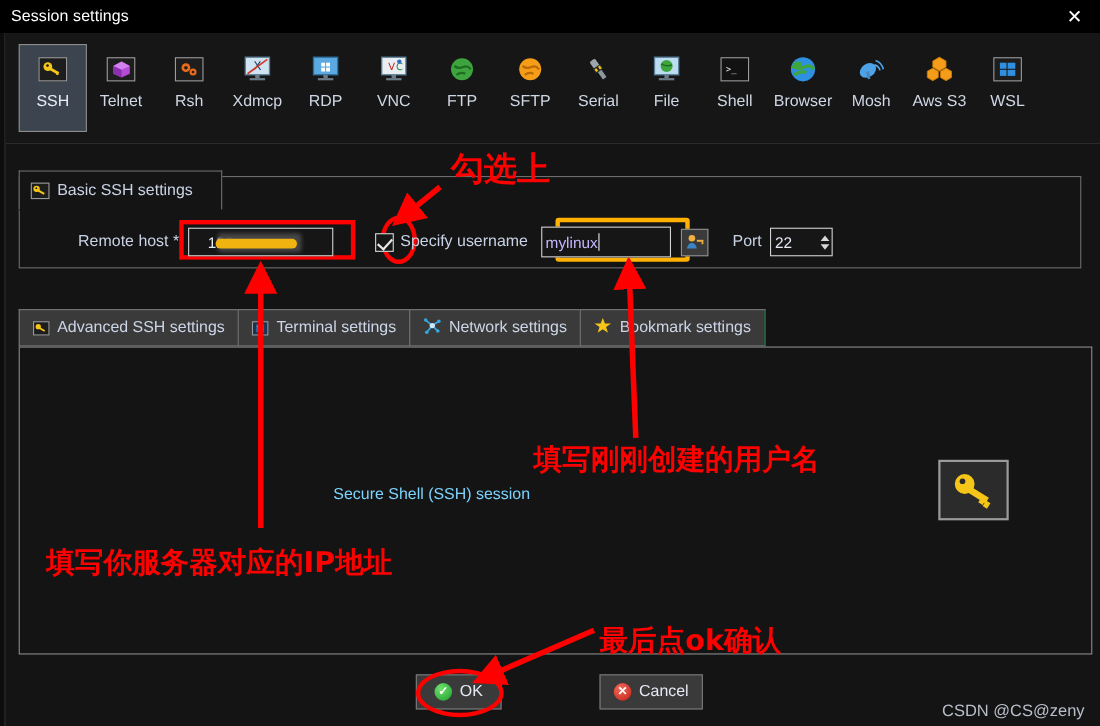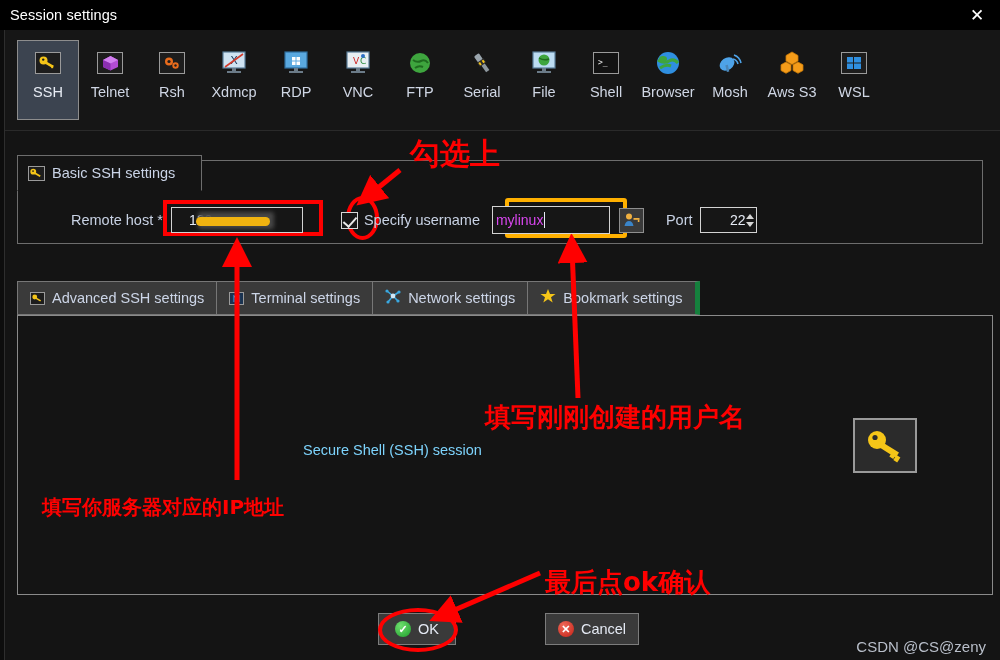--- a/index.html
+++ b/index.html
@@ -142,57 +142,57 @@
   .lbl-user { color: #c8d2e4; font-size: 14.5px; margin-left: 6px; }
 
   .user-field {
     margin-left: 12px;
     width: 118px; height: 28px;
     border: 1px solid #d3d3d3;
     background: #161616;
     display: flex; align-items: center; padding-left: 3px;
     position: relative;
   }
-  .user-field .uv { color: #d946ef; font-size: 14px; }
+  .user-field .uv { color: #c4b5fd; font-size: 14px; }
   .caret {
     width: 1px; height: 16px; background: #e6ebf5; margin-left: 1px;
   }
   .user-btn {
     margin-left: 9px;
     width: 25px; height: 25px;
     border: 1px solid #8e8e8e;
     background: #3a3a3a;
     display: flex; align-items: center; justify-content: center;
     cursor: pointer;
   }
   .lbl-port { color: #c8d2e4; font-size: 14.5px; margin-left: 22px; margin-right: 7px; }
   .port-field {
     width: 57px; height: 26px; border: 1px solid #d3d3d3; background: #161616;
-    display: flex; align-items: center; justify-content: flex-end;
+    display: flex; align-items: center; justify-content: space-between;
     padding: 0 2px 0 4px;
   }
   .port-field .pv { color: #e6ebf5; font-size: 14px; }
   .spin { display: flex; flex-direction: column; align-items: center; justify-content: center; cursor: pointer; }
   .spin i { display: block; width: 0; height: 0; border-left: 4px solid transparent; border-right: 4px solid transparent; }
   .spin .up { border-bottom: 5px solid #d6d6d6; margin-bottom: 3px; }
   .spin .dn { border-top: 5px solid #d6d6d6; }
 
   
   .tabstrip {
     position: absolute; left: 17px; top: 281px; height: 34px;
     display: flex; align-items: stretch;
   }
   .tabitem {
     background: #3a3a3a;
     border: 1px solid #777;
     border-right: none;
     display: flex; align-items: center; padding: 0 12px;
     cursor: pointer;
   }
-  .tabitem:last-child { border-right: 5px solid #15803d; }
+  .tabitem:last-child { border-right: 1px solid #15803d; }
   .tabitem .tl { color: #ccd5e7; font-size: 14.5px; margin-left: 7px; white-space: nowrap; }
 
   .panel-body {
     position: absolute; left: 17px; top: 315px; width: 976px; height: 280px;
     border: 1px solid #8a8a8a;
     background: #141414;
   }
   .session-desc {
     position: absolute; left: 303px; top: 442px;
     color: #7dd3fc; font-size: 14.5px;
@@ -233,21 +233,21 @@
   .anno {
     position: absolute;
     color: #ff0000;
     font-family: "DejaVu Sans", sans-serif;
     font-weight: bold;
     white-space: nowrap;
     pointer-events: none;
   }
   .anno-check { left: 410px; top: 134px; font-size: 30px; }
   .anno-user  { left: 485px; top: 400px; font-size: 26px; }
-  .anno-ip    { left: 42px;  top: 494px; font-size: 20px; }
+  .anno-ip    { left: 42px;  top: 494px; font-size: 26px; }
   .anno-ok    { left: 545px; top: 565px; font-size: 26px; }
 
   .rect-hl {
     position: absolute; border: 4px solid #ff0000; pointer-events: none;
   }
   .rect-host { left: 163px; top: 200px; width: 160px; height: 36px; }
   .rect-user-orange {
     position: absolute; left: 505px; top: 198px; width: 122px; height: 40px;
     border: 4px solid #ffb000; border-radius: 3px; pointer-events: none;
   }
@@ -371,20 +371,29 @@
     <div class="proto">
       <span class="ico">
         <svg width="22" height="22" viewBox="0 0 22 22">
             <circle cx="11" cy="11" r="10" fill="#3ea53e"></circle>
             <path d="M4 8 q4 3 8 1 t7 2 M6 16 q4-3 8-1" stroke="#1f6b1f" stroke-width="2" fill="none"></path>
           </svg>
       </span>
       <span class="lbl">FTP</span>
     </div>
 
+    <div class="proto">
+      <span class="ico">
+        <svg width="22" height="22" viewBox="0 0 22 22">
+            <circle cx="11" cy="11" r="10" fill="#f59c19"></circle>
+            <path d="M4 8 q4 3 8 1 t7 2 M6 16 q4-3 8-1" stroke="#b96a06" stroke-width="2" fill="none"></path>
+          </svg>
+      </span>
+      <span class="lbl">SFTP</span>
+    </div>
 
     <div class="proto">
       <span class="ico">
         <svg width="24" height="24" viewBox="0 0 24 24">
             <g transform="rotate(-35 12 12)">
               <rect x="9" y="2" width="6" height="8" rx="1.5" fill="#9aa5ad"></rect>
               <rect x="8" y="9" width="8" height="5" fill="#2b2b2b"></rect>
               <rect x="9" y="10" width="2" height="3" fill="#f5c518"></rect>
               <rect x="13" y="10" width="2" height="3" fill="#f5c518"></rect>
               <rect x="10" y="14" width="4" height="8" fill="#8d979e"></rect>

